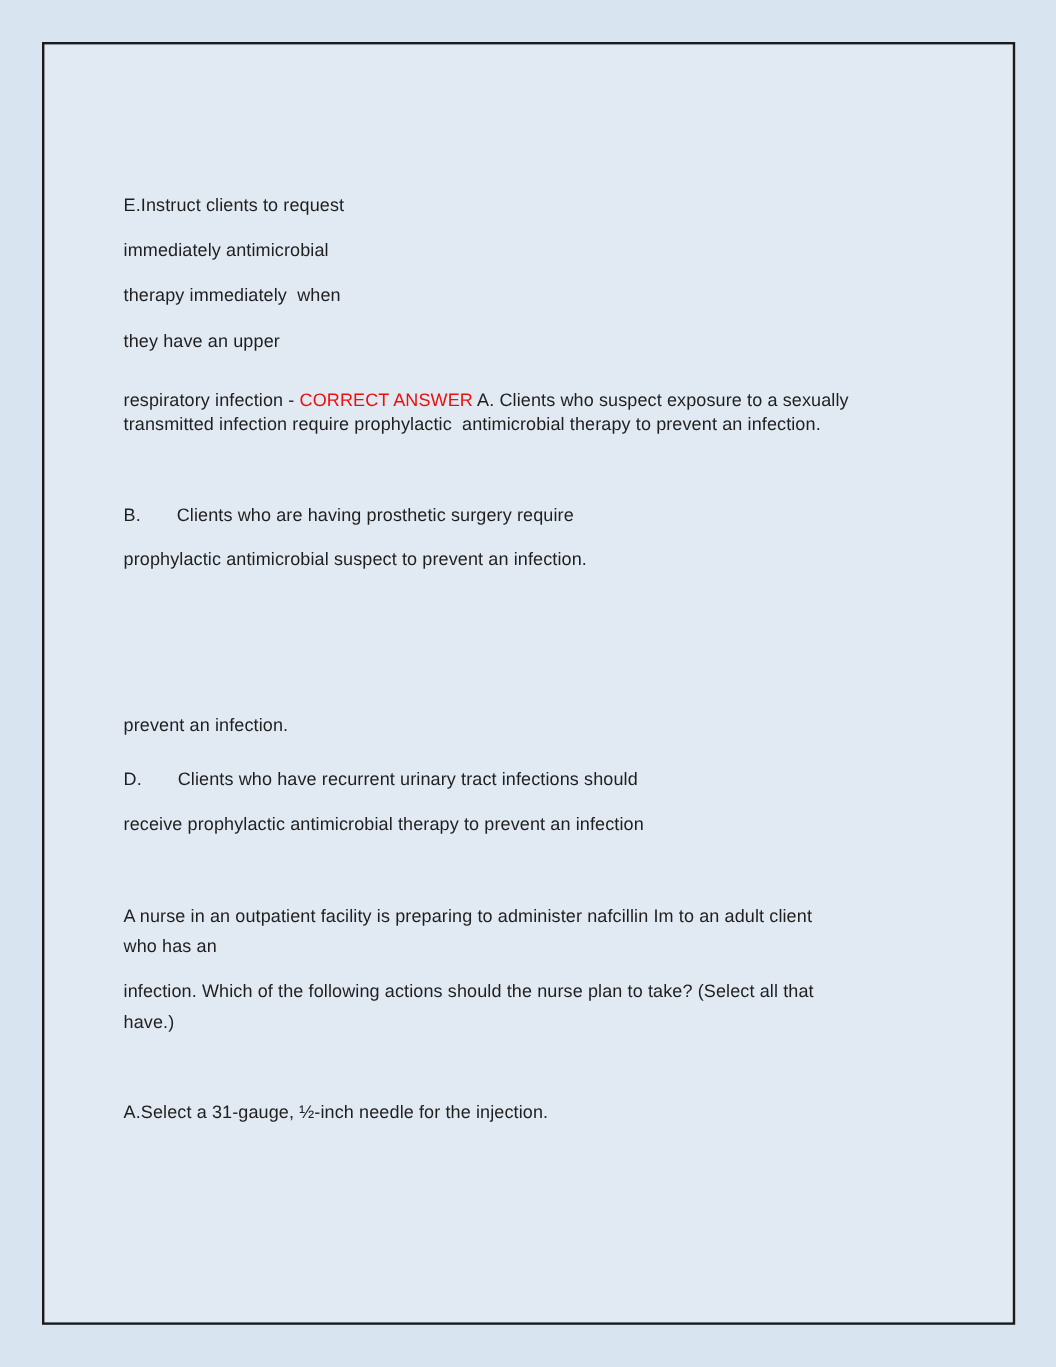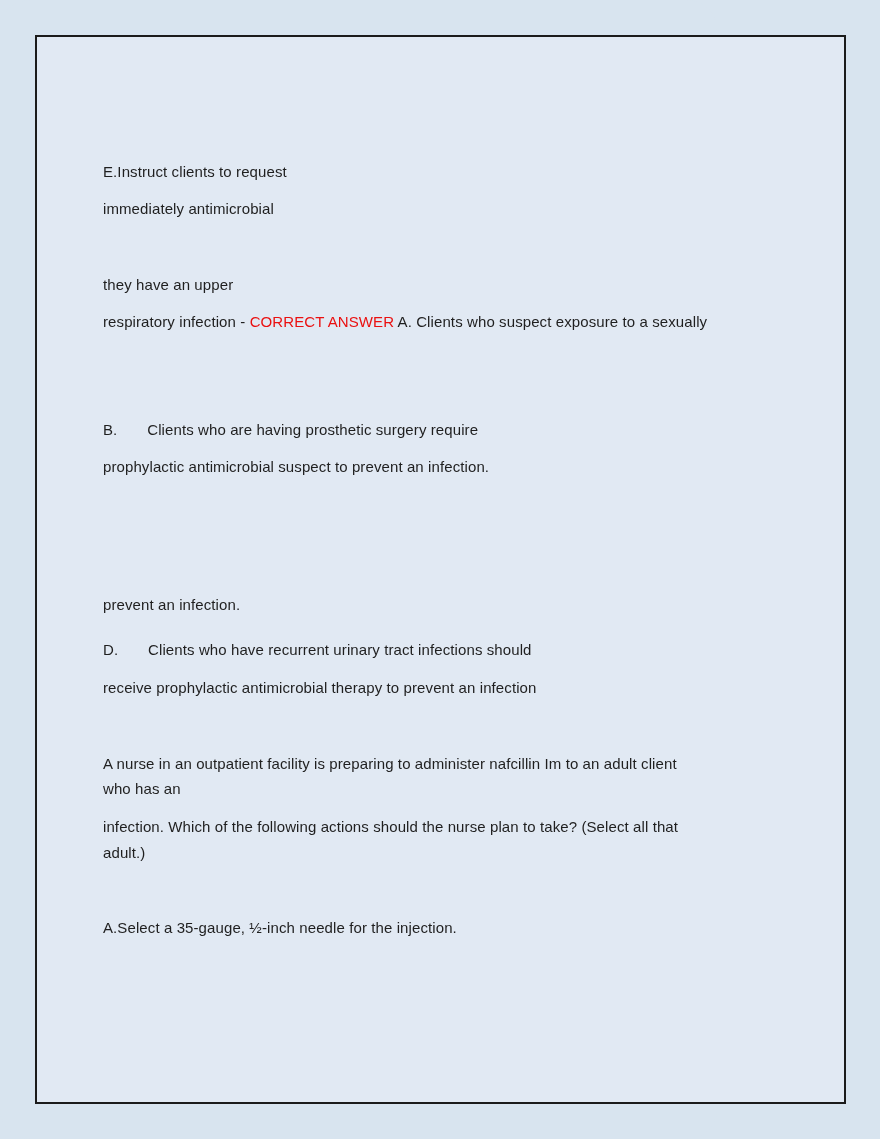--- a/index.html
+++ b/index.html
@@ -42,33 +42,35 @@
   }
 </style>
 </head>
 <body>
 
 <div class="stage">
   <div class="paper">
 
     <div class="line" style="top:122px">E.Instruct clients to request</div>
     <div class="line" style="top:159px">immediately antimicrobial</div>
+    <div class="line" style="top:197px">therapy immediately  when</div>
     <div class="line" style="top:235px">they have an upper</div>
 
-    <div class="line" style="top:272px"><span>respiratory infection - </span><span class="marker">CORRECT ANSWER</span><span> A. Clients who suspect exposure to a sexually</span></div>
+    <div class="line" style="top:284px"><span>respiratory infection - </span><span class="marker">CORRECT ANSWER</span><span> A. Clients who suspect exposure to a sexually</span></div>
+    <div class="line" style="top:304px">transmitted infection require prophylactic  antimicrobial therapy to prevent an infection.</div>
 
     <div class="line" style="top:380px">B.       Clients who are having prosthetic surgery require</div>
     <div class="line" style="top:417px">prophylactic antimicrobial suspect to prevent an infection.</div>
 
     <div class="line" style="top:555px">prevent an infection.</div>
 
     <div class="line" style="top:600px">D.       Clients who have recurrent urinary tract infections should</div>
     <div class="line" style="top:638px">receive prophylactic antimicrobial therapy to prevent an infection</div>
 
     <div class="line" style="top:714px">A nurse in an outpatient facility is preparing to administer nafcillin Im to an adult client</div>
     <div class="line" style="top:739px">who has an</div>
     <div class="line" style="top:777px">infection. Which of the following actions should the nurse plan to take? (Select all that</div>
-    <div class="line" style="top:803px">adult.)</div>
+    <div class="line" style="top:803px">have.)</div>
 
-    <div class="line" style="top:878px">A.Select a 35-gauge, ½-inch needle for the injection.</div>
+    <div class="line" style="top:878px">A.Select a 31-gauge, ½-inch needle for the injection.</div>
 
   </div>
 </div>
 
 </body></html>

